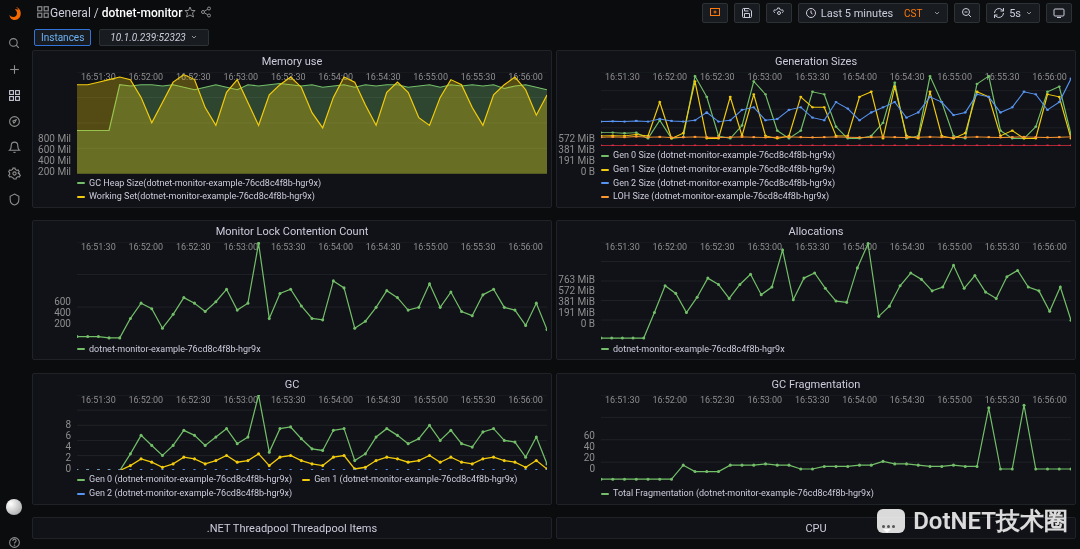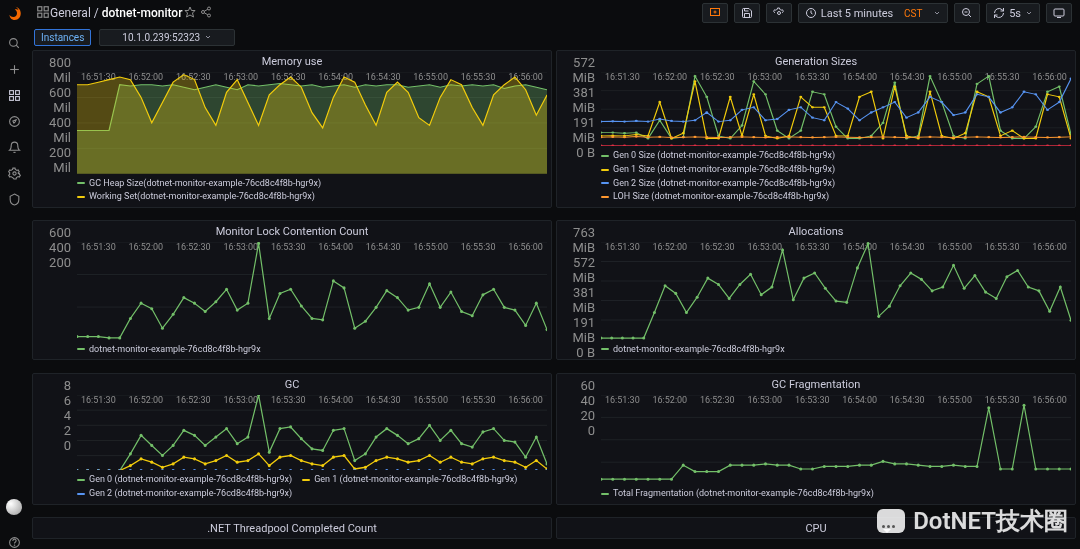--- a/index.html
+++ b/index.html
@@ -14,26 +14,26 @@
 .topbar .grid-ic { color:#8e8e8e;}
 .topbar .crumb { color:#ccccdc; font-size:12px; }
 .topbar .crumb b { color:#fff; font-weight:500;}
 .topbar .iconbtn { color:#8e8e8e; cursor:pointer; padding:0 2px;}
 .topbar .right { margin-left:auto; display:flex; align-items:center; gap:6px;}
 .tb-btn { background:#181b1f; border:1px solid #2c3235; border-radius:2px; height:20px; display:flex; align-items:center; padding:0 6px; color:#ccccdc; cursor:pointer; font-size:11px; gap:4px;}
 .tb-btn.orange svg{ color:#ff780a;}
 .tb-btn .cst{ color:#ff780a; font-size:10px;}
 .submenu { position:absolute; left:28px; top:26px; right:0; height:22px; display:flex; align-items:center; gap:8px; padding:0 6px;}
 .chip { background:#181b1f; border:1px solid #3274d9; color:#6eb3f7; font-size:10px; padding:2px 6px; border-radius:2px; cursor:pointer;text-align:right;}
-.sel { background:#181b1f; border:1px solid #2c3235; color:#ccccdc; font-size:10px; padding:2px 22px; border-radius:2px; cursor:pointer; display:flex; align-items:center; gap:4px;}
+.sel { background:#181b1f; border:1px solid #2c3235; color:#ccccdc; font-size:10px; padding:2px 10px; border-radius:2px; cursor:pointer; display:flex; align-items:center; gap:4px;font-style:italic;}
 .panels { position:absolute; left:28px; right:0; top:48px; bottom:0; overflow:auto; padding:2px 4px; display:grid; grid-template-columns:1fr 1fr; gap:4px;}
 .panel { background:#111217; border:1px solid #1f2328; border-radius:2px; display:flex; flex-direction:column; position:relative;}
 .panel .title { text-align:center; font-size:11px; color:#ccccdc; padding:4px 0 0; font-weight:400;}
 .panel .chart { flex:1; position:relative; margin:4px 4px 2px 44px;}
-.panel .yaxis { position:absolute; left:0; top:4px; bottom:30px; width:42px; display:flex; flex-direction:column; justify-content:flex-start; font-size:13px; color:#8e8e8e; text-align:right; padding-right:4px;}
+.panel .yaxis { position:absolute; left:0; top:4px; bottom:30px; width:42px; display:flex; flex-direction:column; justify-content:flex-end; font-size:10px; color:#8e8e8e; text-align:right; padding-right:4px;}
 .panel .xaxis { height:12px; display:flex; justify-content:space-between; font-size:9px; color:#8e8e8e; padding:0 4px;}
 .panel .legend { font-size:9px; color:#ccccdc; padding:2px 6px 4px 44px; display:flex; flex-wrap:wrap; gap:2px 10px; line-height:1.3;}
 .panel .legend .item{ display:flex; align-items:center; gap:4px;}
 .panel .legend .sw{ width:8px; height:2px; border-radius:1px;}
 .panel svg.plot { position:absolute; inset:0; width:100%; height:100%;}
 .gridline { stroke:#2c3235; stroke-width:0.5;}
 .series { fill:none; stroke-width:1.2;}
 .pt { r:1.5;}
 .area { opacity:0.3;}
 .watermark { position:absolute; right:12px; bottom:12px; display:flex; align-items:center; gap:8px; color:rgba(255,255,255,0.85); font-size:24px; font-weight:600; z-index:20; pointer-events:none;}
@@ -907,21 +907,21 @@
         </div>
       </div>
       <div class="legend">
         <div class="item">
           <span class="sw" style="background:#73bf69"></span>
           <span>Total Fragmentation (dotnet-monitor-example-76cd8c4f8b-hgr9x)</span>
         </div>
       </div>
     </div>
     <div class="panel p-title-only" style="height: 22px;">
-      <div class="title">.NET Threadpool Completed Count</div>
+      <div class="title">.NET Threadpool Threadpool Items</div>
     </div>
     <div class="panel p-title-only" style="height: 22px;">
       <div class="title">CPU</div>
     </div>
   </div>
 
 <div class="watermark">
   <div class="bubble">
       <div class="dots">
         <div class="dot"></div>

